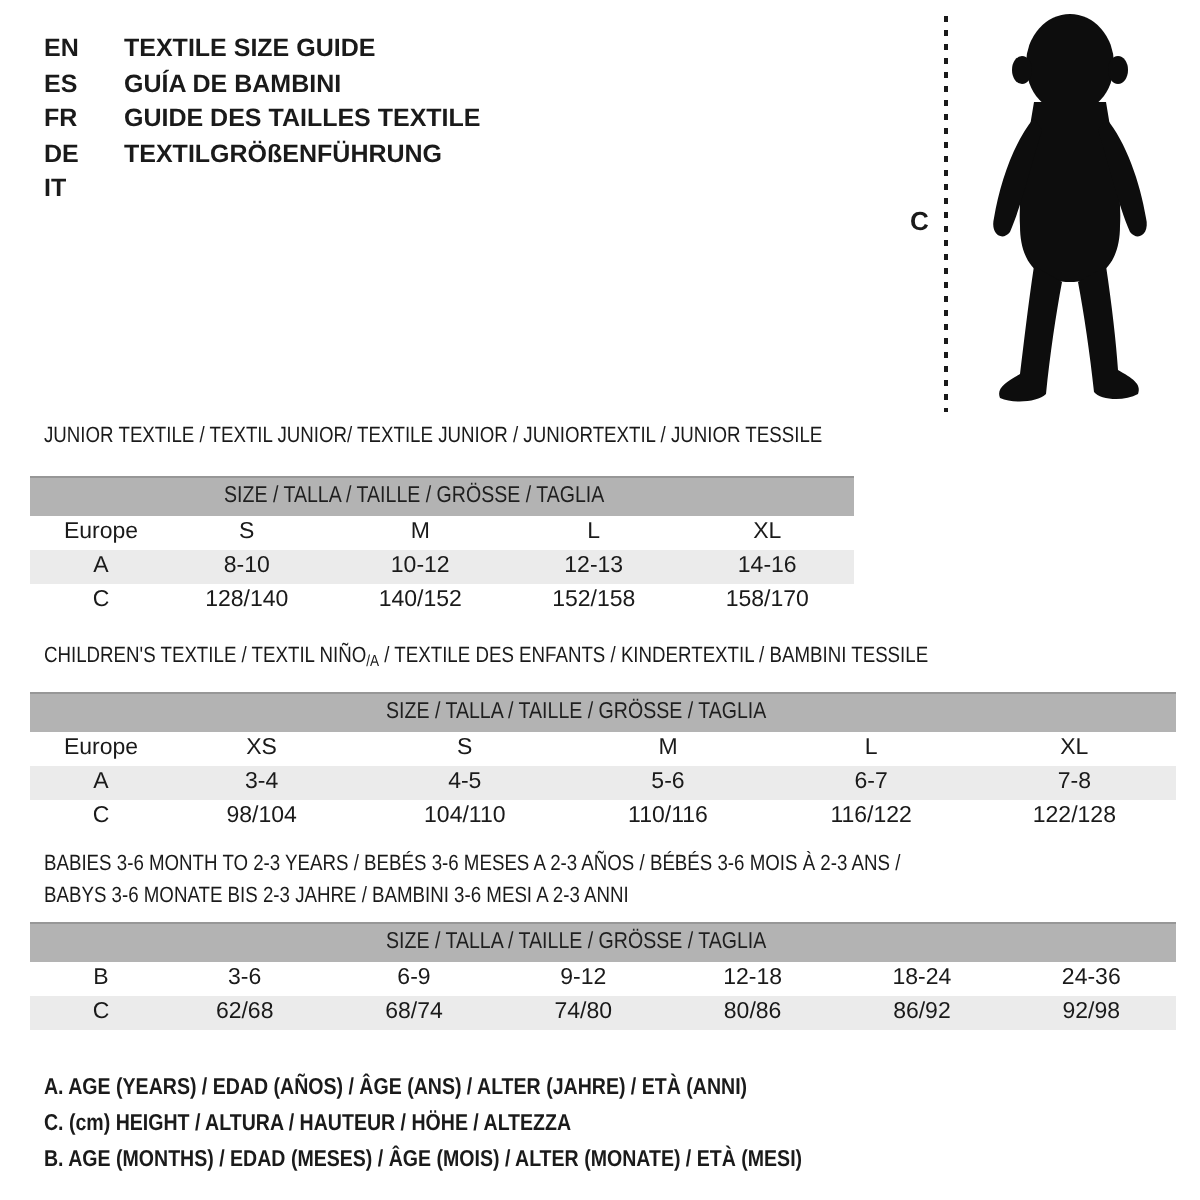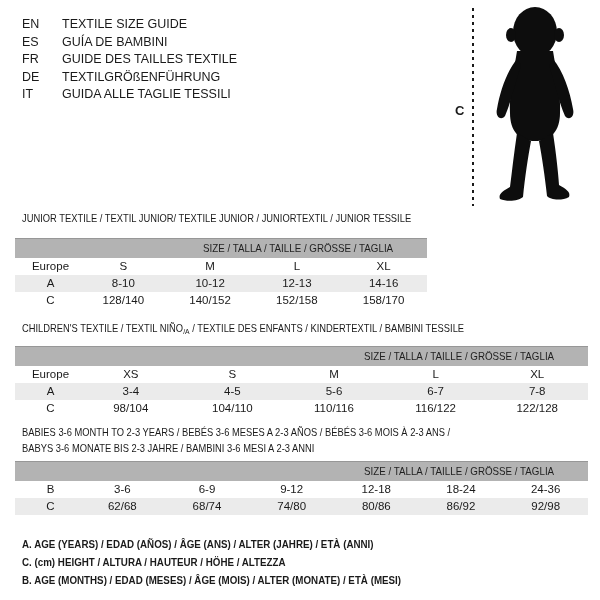--- a/index.html
+++ b/index.html
@@ -12,21 +12,21 @@
     overflow:hidden;
   }
   .condensed {
     display:inline-block;
     transform:scaleX(0.85);
     transform-origin:0 50%;
     white-space:nowrap;
   }
   
   .lang-list { position:absolute; top:16px; left:22px; }
-  .lang-row { display:flex; font-weight:normal; font-size:12.5px; line-height:17.5px;align-items:center; }
+  .lang-row { display:flex; font-weight:bold; font-size:12.5px; line-height:17.5px;align-items:center; }
   .lang-code { width:40px; flex:0 0 40px; }
   
   .dash-line {
     position:absolute; left:472px; top:8px; width:2px; height:198px;
     background-image:repeating-linear-gradient(to bottom,#1a1a1a 0 3px,transparent 3px 7px);
   }
   .height-label { position:absolute; left:455px; top:103px; font-weight:bold; font-size:13px; }
   .baby-svg { position:absolute; left:483px; top:5px; }
   
   .section-title { position:absolute; left:22px; font-weight:normal; font-size:11px; }
@@ -36,21 +36,21 @@
   sub.tiny { font-size:8px; vertical-align:-2px; }
   
   table { position:absolute; border-collapse:collapse; table-layout:fixed; font-size:11.5px; }
   #table-junior   { left:15px; top:238px; width:412px; }
   #table-children { left:15px; top:346px; width:573px; }
   #table-babies   { left:15px; top:461px; width:573px; }
   td { text-align:center; height:17px; padding:0; vertical-align:middle; }
   td.label-col { text-align:center; padding-left:6px; width:65px; }
   tr.band td {
     background:#b3b3b3; border-top:1px solid #979797;
-    text-align:right; padding-left:6px; height:19px; color:#1f1f1f;
+    text-align:center; padding-left:6px; height:19px; color:#1f1f1f;
   }
   tr.shaded td { background:#ebebeb; }
   
   .legend { position:absolute; left:22px; top:536px; font-weight:bold; font-size:11.5px; line-height:17.8px; }
 </style>
 </head>
 <body>
 
 <div class="lang-list">
   <div class="lang-row">
@@ -64,21 +64,20 @@
   <div class="lang-row">
     <span class="lang-code">FR</span>
     <span class="lang-label">GUIDE DES TAILLES TEXTILE</span>
   </div>
   <div class="lang-row">
     <span class="lang-code">DE</span>
     <span class="lang-label">TEXTILGRÖßENFÜHRUNG</span>
   </div>
   <div class="lang-row">
     <span class="lang-code">IT</span>
-    <span class="lang-label">GUIDA ALLE TAGLIE TESSILI</span>
   </div>
 </div>
 
 <div class="dash-line"></div>
 <div class="height-label">C</div>
 <svg class="baby-svg" width="104" height="200" viewBox="0 0 104 200" fill="#0d0d0d" xmlns="http://www.w3.org/2000/svg">
   <ellipse cx="52" cy="27" rx="22" ry="25"></ellipse>
   <ellipse cx="28" cy="30" rx="5" ry="7"></ellipse>
   <ellipse cx="76" cy="30" rx="5" ry="7"></ellipse>
   <path d="M34,46 C30,70 26,92 27,108 C27,126 36,136 52,136 C68,136 77,126 77,108 C78,92 74,70 70,46 Z"></path>

